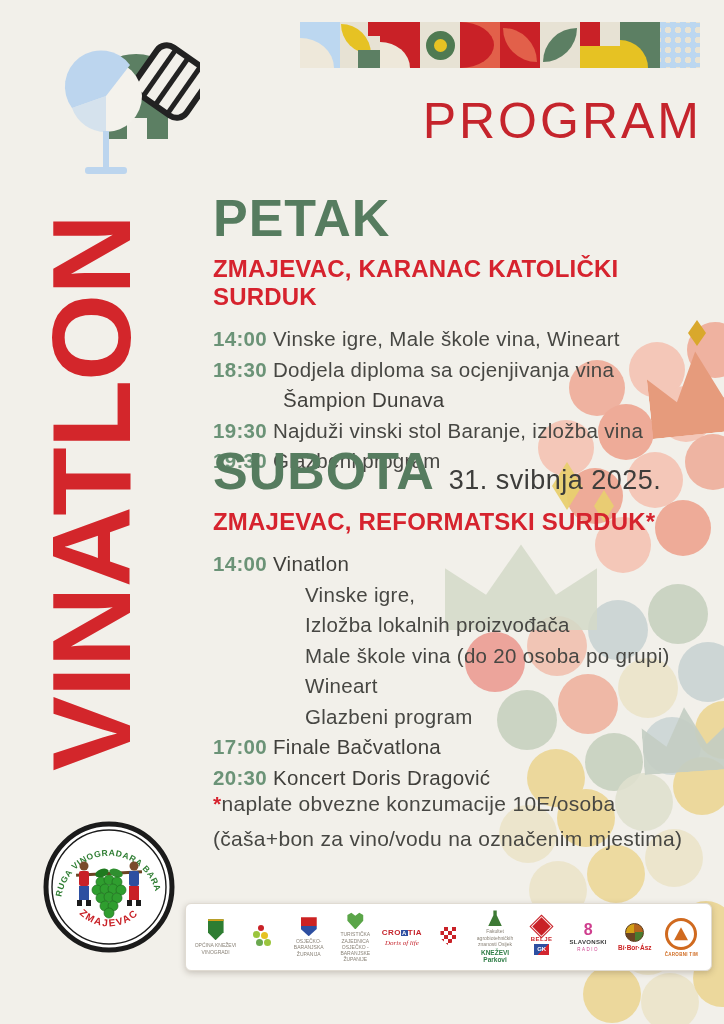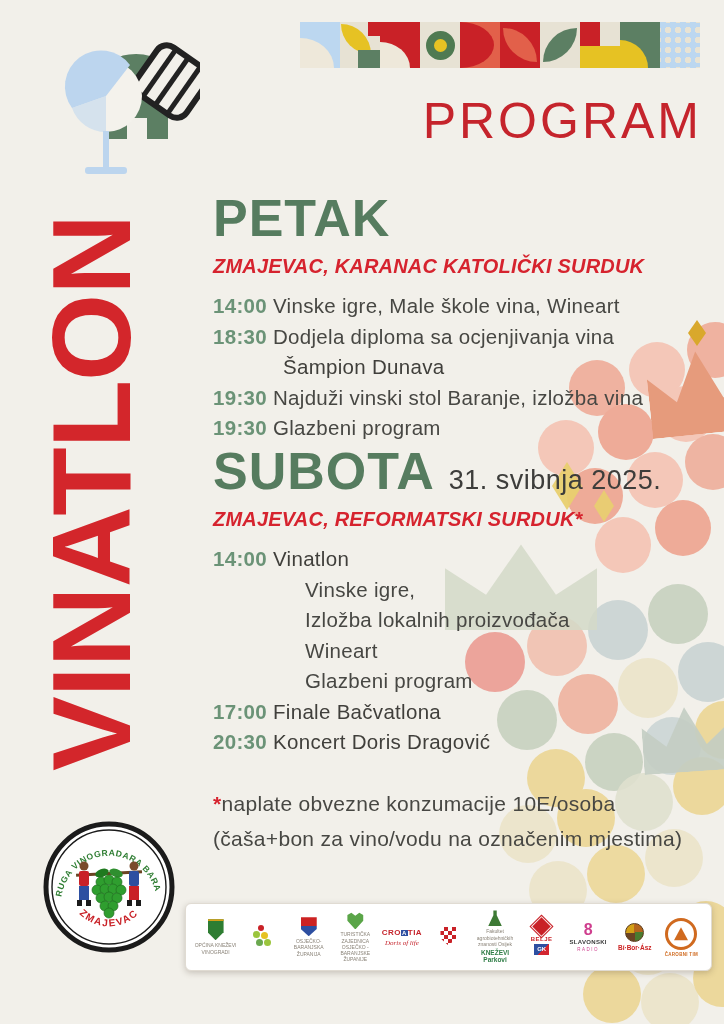--- a/index.html
+++ b/index.html
@@ -42,21 +42,21 @@
     transform:translate(-50%,-50%) rotate(-90deg);
     white-space:nowrap;font-size:112px;font-weight:bold;letter-spacing:-1px;color:#d3262b;
   }
   
   .section{position:absolute;left:213px;z-index:2;width:500px;}
   .sec-friday{top:188px;}
   .sec-saturday{top:441px;}
   .day-row{display:flex;align-items:baseline;gap:14px;}
   .day-name{font-size:52px;font-weight:800;letter-spacing:1px;color:#567c5f;}
   .day-date{font-size:27px;color:#3d3d3b;letter-spacing:0.5px;}
-  .location{margin-top:7px;font-size:20px;font-weight:800;font-style:italic;color:#d6232e;letter-spacing:0.2px;}
+  .location{margin-top:7px;font-size:24px;font-weight:800;color:#d6232e;letter-spacing:0.2px;}
   .events{margin-top:13px;}
   .ev{display:flex;font-size:20.5px;line-height:30.5px;letter-spacing:0.3px;color:#474743;}
   .ev .time{flex:0 0 60px;font-weight:700;color:#6b9377;}
   .ev .txt{flex:1;}
   .ev.bold .txt{font-weight:400;color:#403f3b;}
   .ev.indent .txt{margin-left:32px;}
   .ev.indent-sm .txt{margin-left:10px;}
   
   .footnote{position:absolute;left:213px;top:786px;z-index:2;font-size:21px;line-height:35px;color:#474743;letter-spacing:0.3px;}
   .footnote .star{color:#d6232e;font-weight:700;}
@@ -245,20 +245,21 @@
       <div class="ev indent">
         <span class="time"></span>
         <span class="txt">Vinske igre,</span>
       </div>
       <div class="ev indent">
         <span class="time"></span>
         <span class="txt">Izložba lokalnih proizvođača</span>
       </div>
       <div class="ev indent">
         <span class="time"></span>
+        <span class="txt">Male škole vina (do 20 osoba po grupi)</span>
       </div>
       <div class="ev indent">
         <span class="time"></span>
         <span class="txt">Wineart</span>
       </div>
       <div class="ev indent">
         <span class="time"></span>
         <span class="txt">Glazbeni program</span>
       </div>
       <div class="ev bold">

